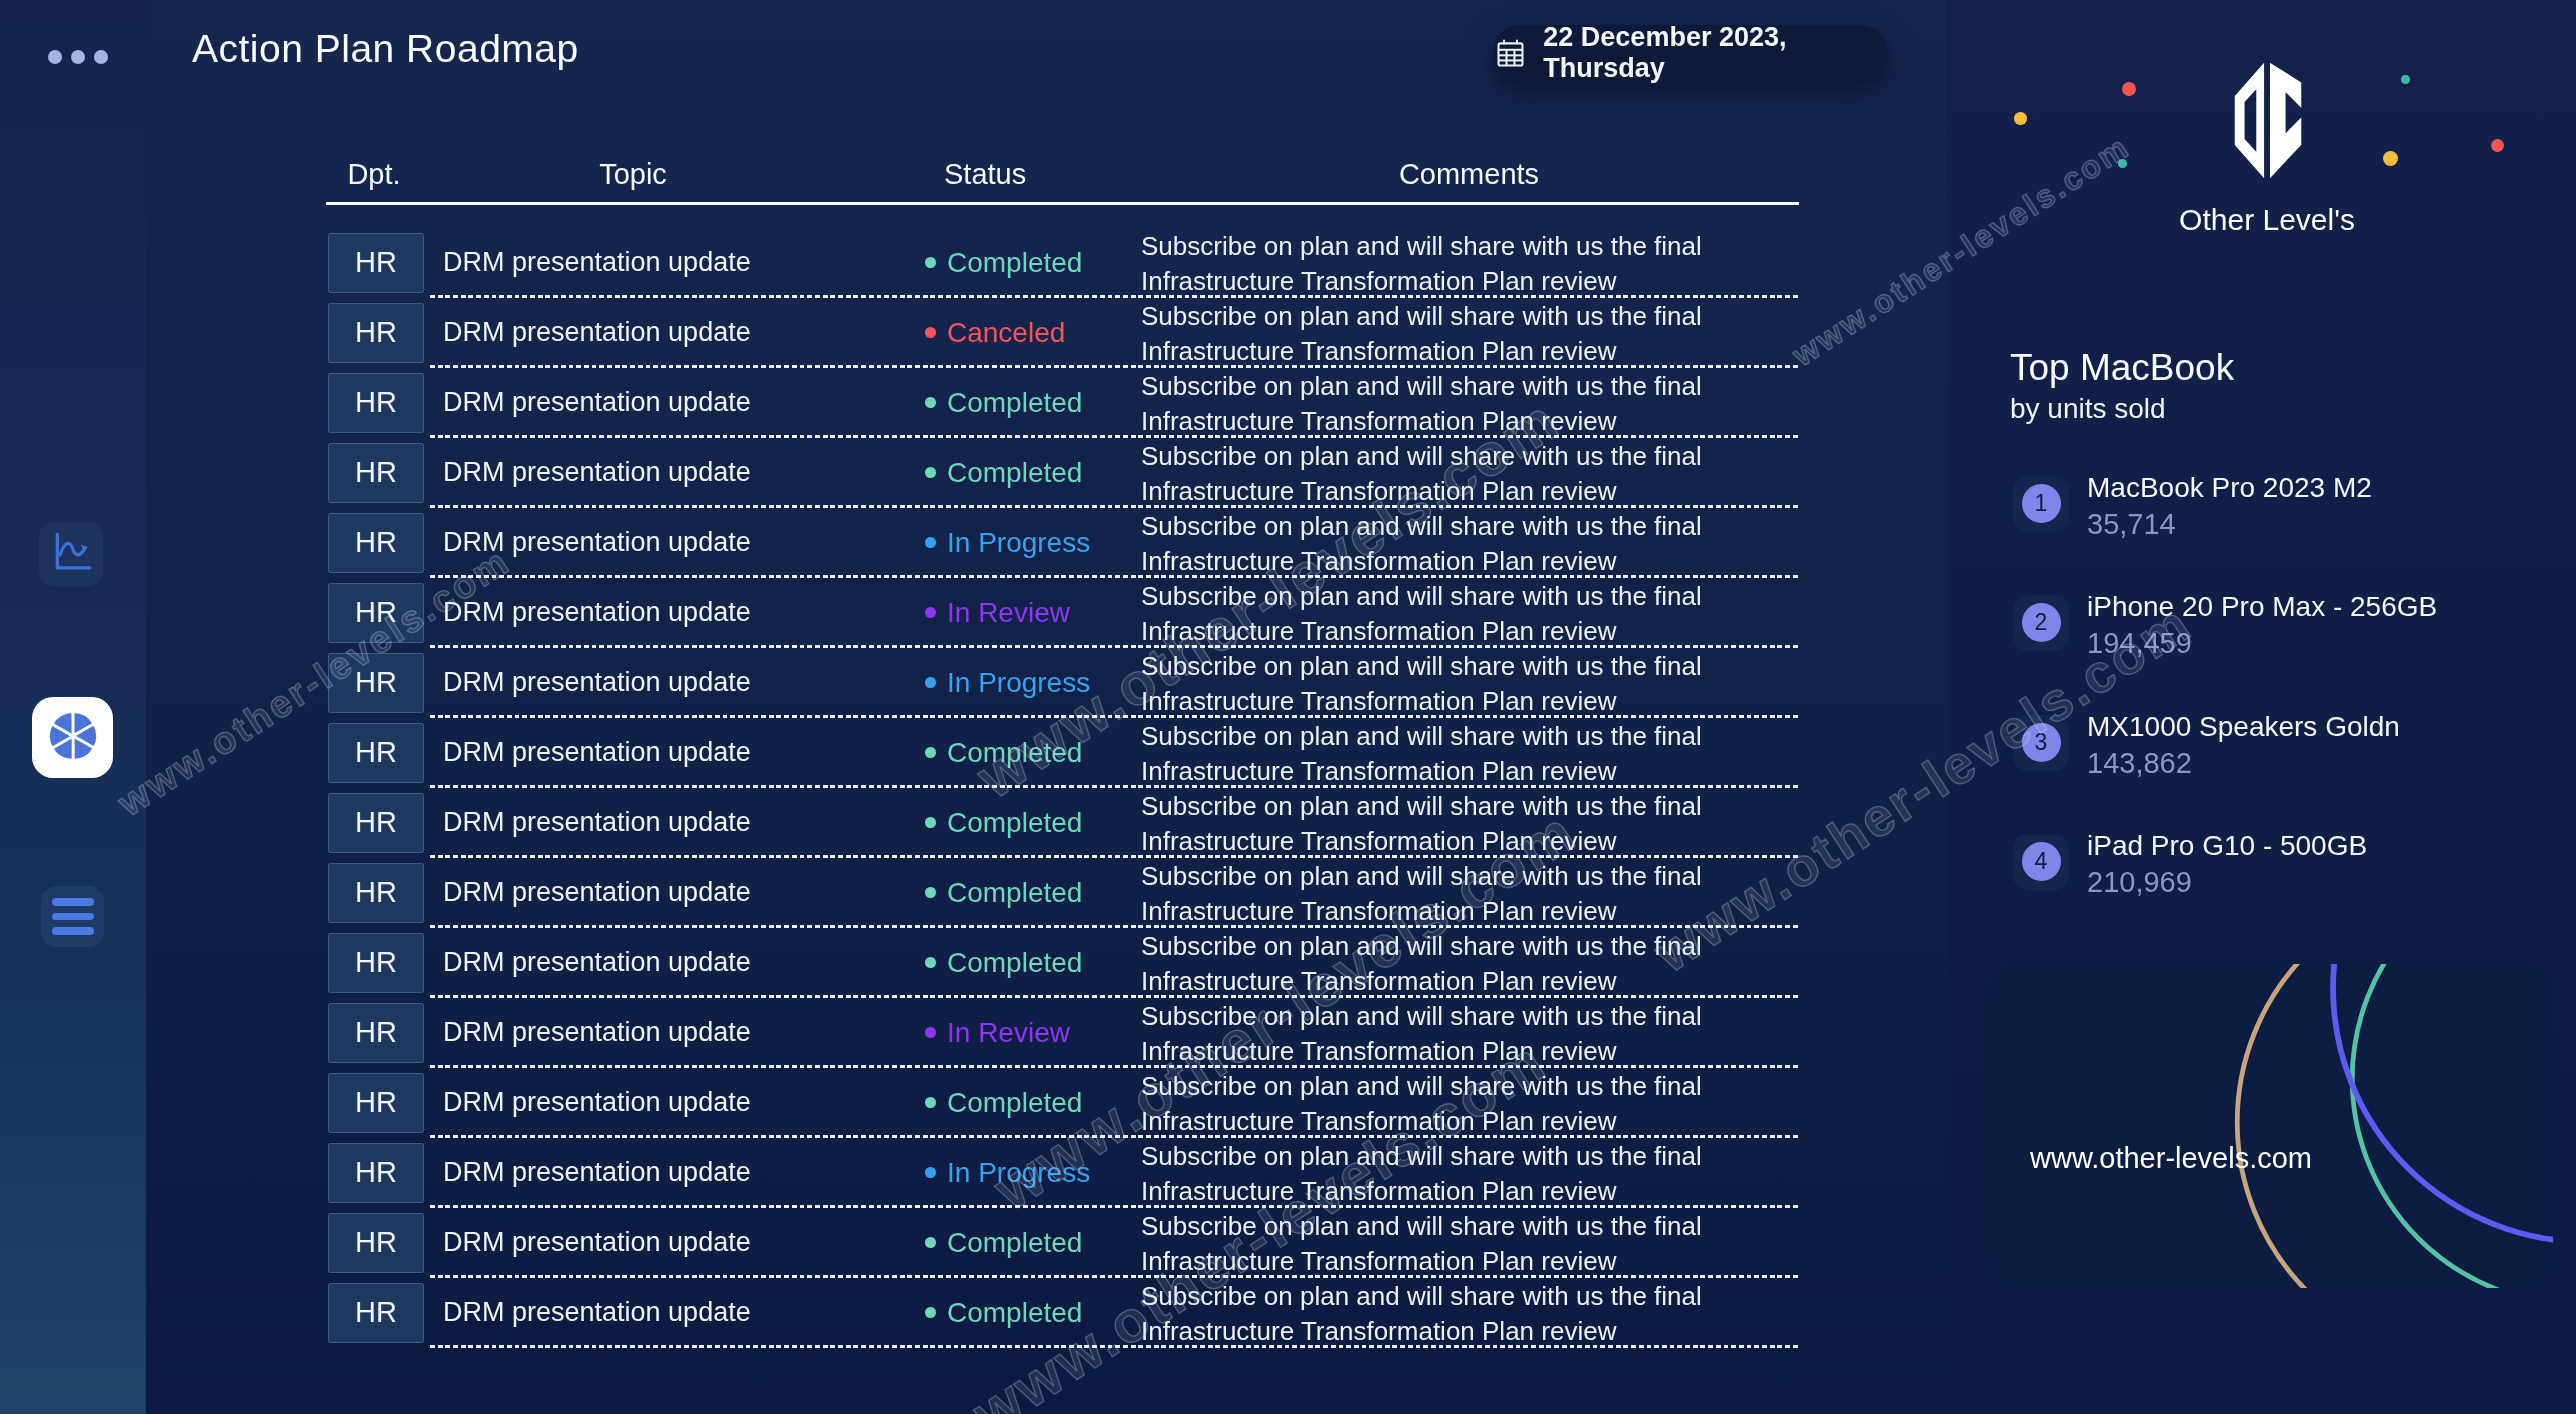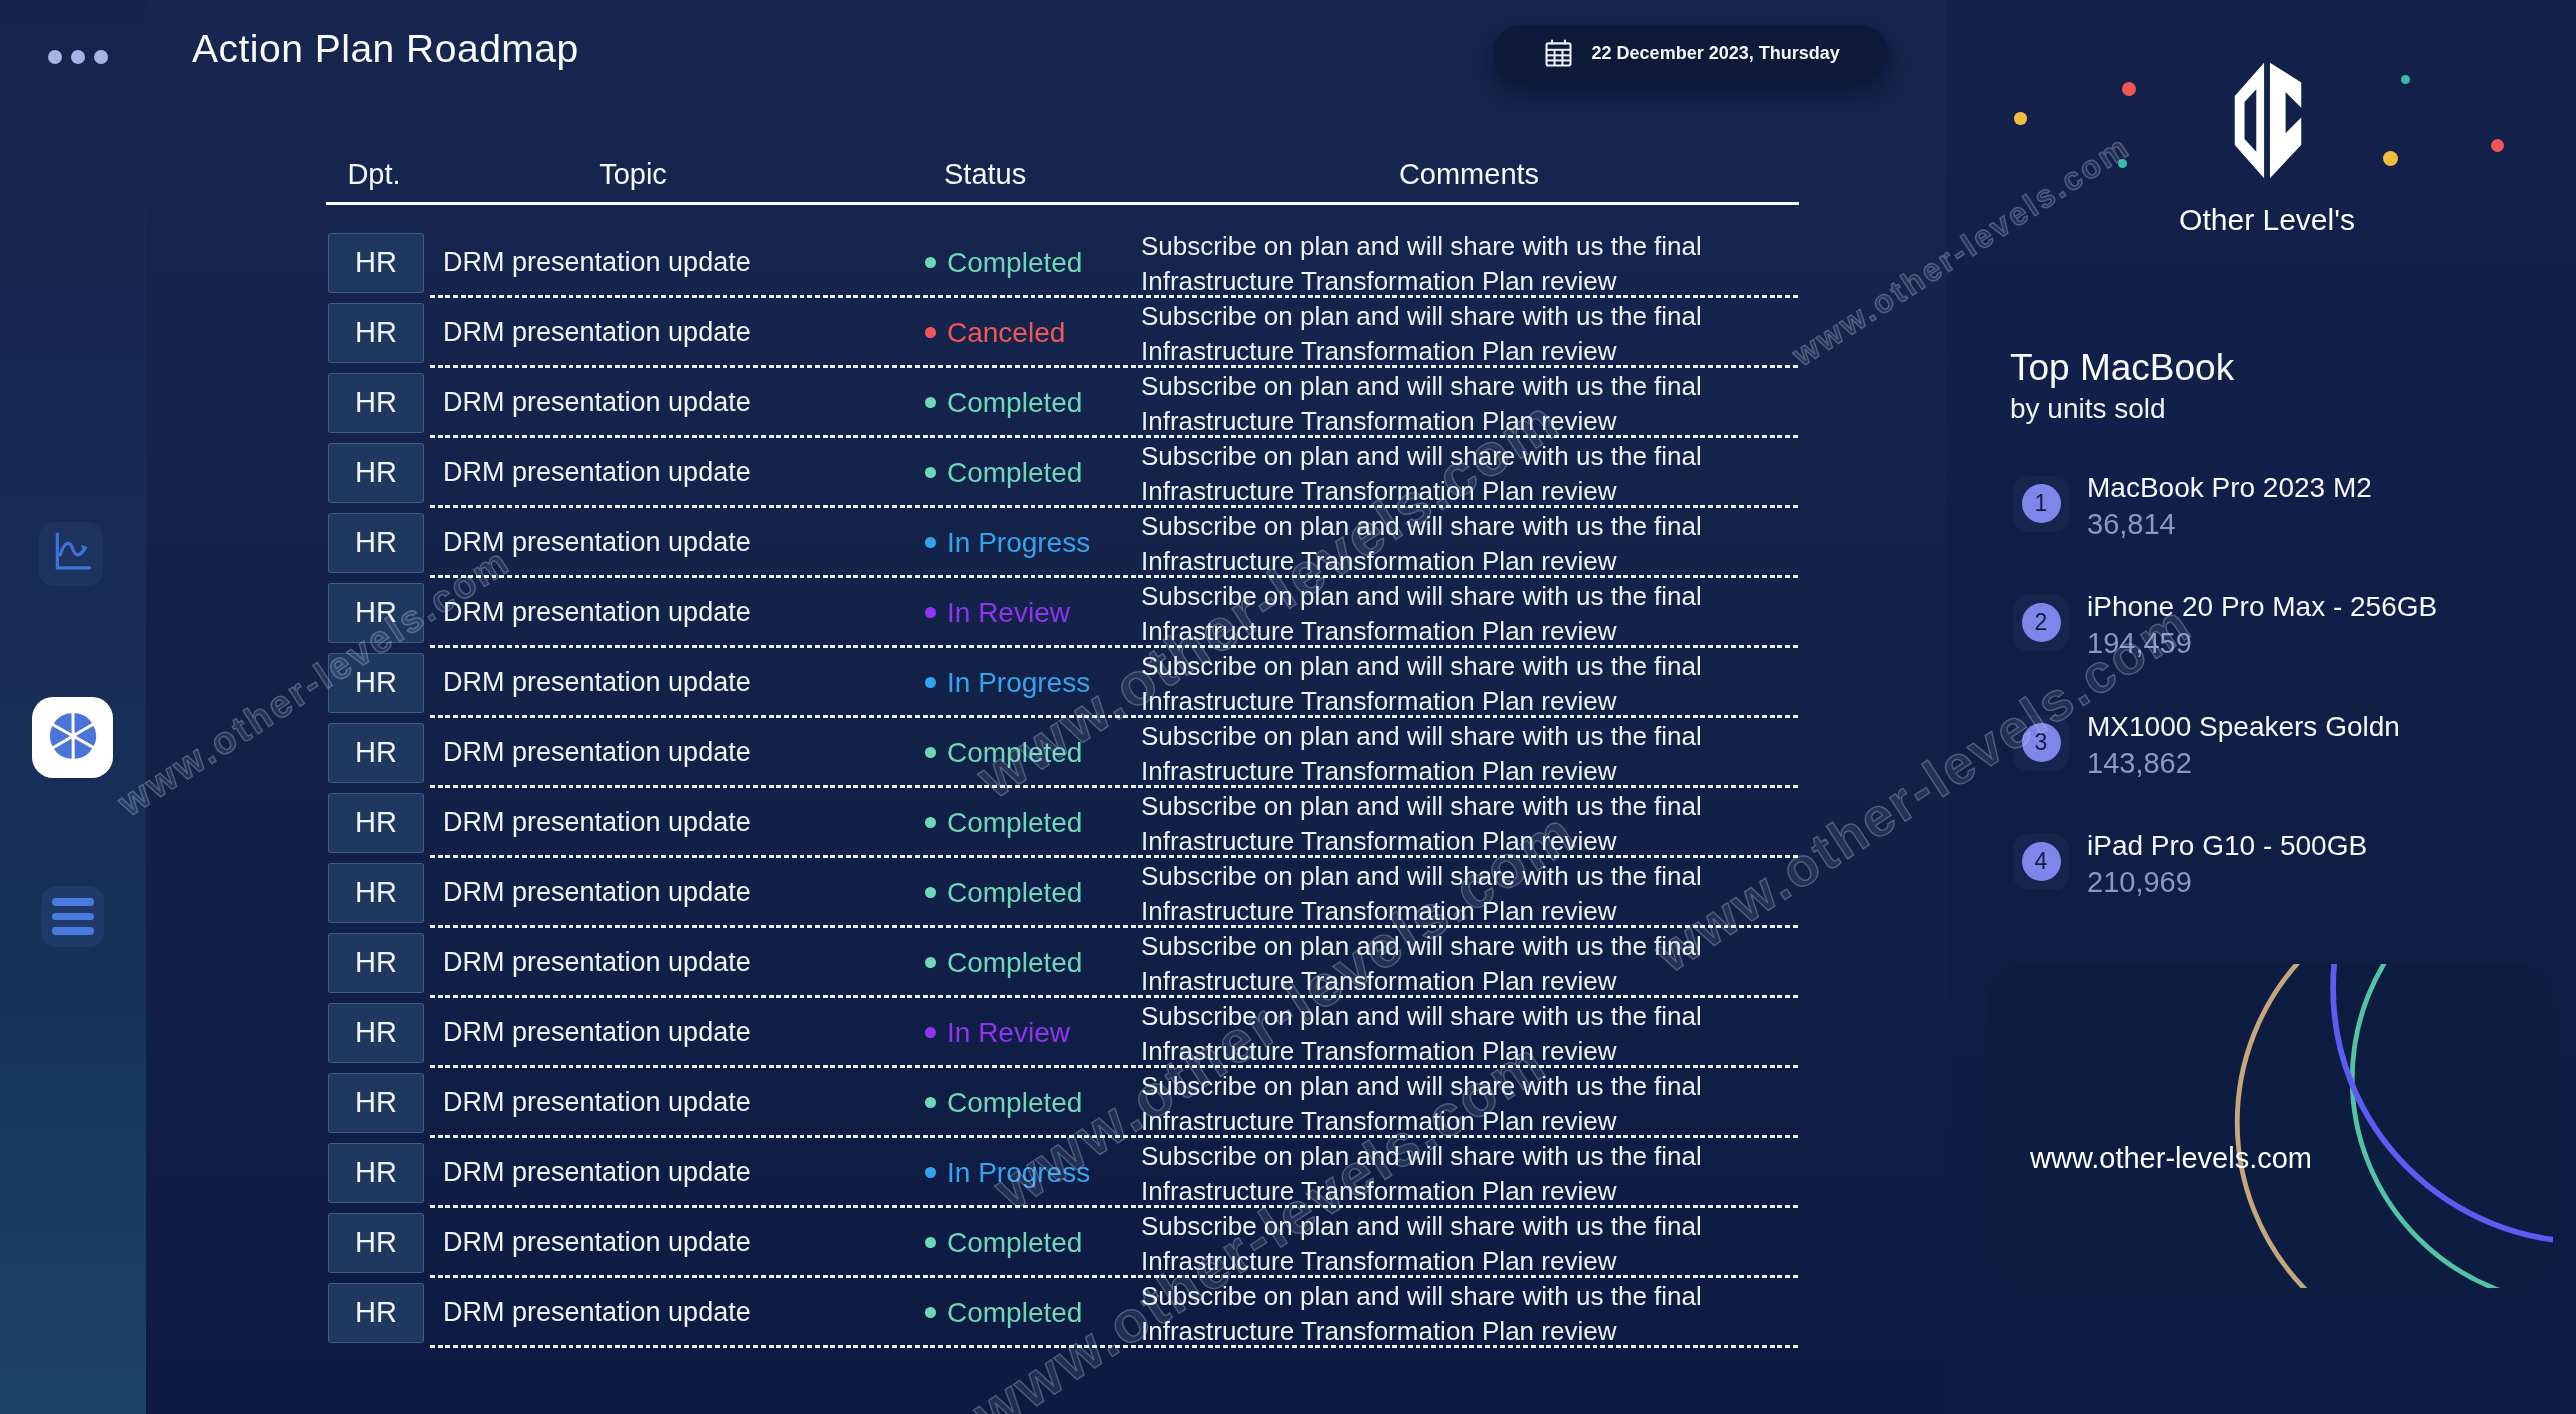--- a/index.html
+++ b/index.html
@@ -16,21 +16,21 @@
   .side-dots i{width:14.4px;height:14.4px;border-radius:50%;background:#a6b4e4;display:block;}
   .side-btn{position:absolute;display:flex;align-items:center;justify-content:center;border-radius:15.3px;}
   .side-btn.chart{left:39px;top:522px;width:64px;height:64px;background:rgba(90,130,210,0.10);}
   .side-btn.aperture{left:32px;top:697px;width:81px;height:81px;background:#ffffff;border-radius:21px;}
   .side-btn.menu{left:41px;top:886px;width:63px;height:61px;background:rgba(90,130,210,0.12);flex-direction:column;gap:6.7px;}
   .side-btn.menu b{width:42px;height:7.7px;border-radius:3.8px;background:#4a7ae0;display:block;}
   
   .page-title{position:absolute;left:192px;top:27px;font-size:39px;font-weight:500;color:#fbfcff;letter-spacing:0.5px;}
   .date-pill{position:absolute;left:1493px;top:25px;width:395px;height:56px;border-radius:29px;
     background:#0f1a39;box-shadow:0 9.6px 27px rgba(3,8,24,0.55);display:flex;align-items:center;justify-content:center;gap:15.3px;cursor:pointer;}
-  .date-pill span{font-size:18px;font-weight:700;color:#f5f7fc;}
+  .date-pill span{font-size:27px;font-weight:700;color:#f5f7fc;}
   
   .thead span{position:absolute;top:158px;font-size:29px;color:#f6f8fc;}
   .th-dept{left:326px;width:96px;text-align:center;}
   .th-topic{left:422px;width:422px;text-align:center;}
   .th-status{left:944px;}
   .th-comments{left:1140px;width:658px;text-align:center;}
   .head-line{position:absolute;left:326px;top:202px;width:1473px;height:2.9px;background:#f8fafc;}
   #rows{position:absolute;left:326px;top:228px;width:1473px;}
   .row{position:relative;height:70px;}
   .row::after{content:"";position:absolute;left:104px;right:0;bottom:0;height:2.9px;
@@ -369,21 +369,21 @@
 <i class="deco" style="left:2491px;top:139px;width:13.4px;height:13.4px;background:#f05558;"></i>
 
 <div class="tp-title">Top MacBook</div>
 <div class="tp-sub">by units sold</div>
 
 <div class="prod" style="top:468px;">
   <span class="badge">
       <i>1</i>
     </span>
   <span class="p-name">MacBook Pro 2023 M2</span>
-  <span class="p-units">36,814</span>
+  <span class="p-units">35,714</span>
 </div>
 <div class="prod" style="top:587px;">
   <span class="badge">
       <i>2</i>
     </span>
   <span class="p-name">iPhone 20 Pro Max - 256GB</span>
   <span class="p-units">194,459</span>
 </div>
 <div class="prod" style="top:707px;">
   <span class="badge">

